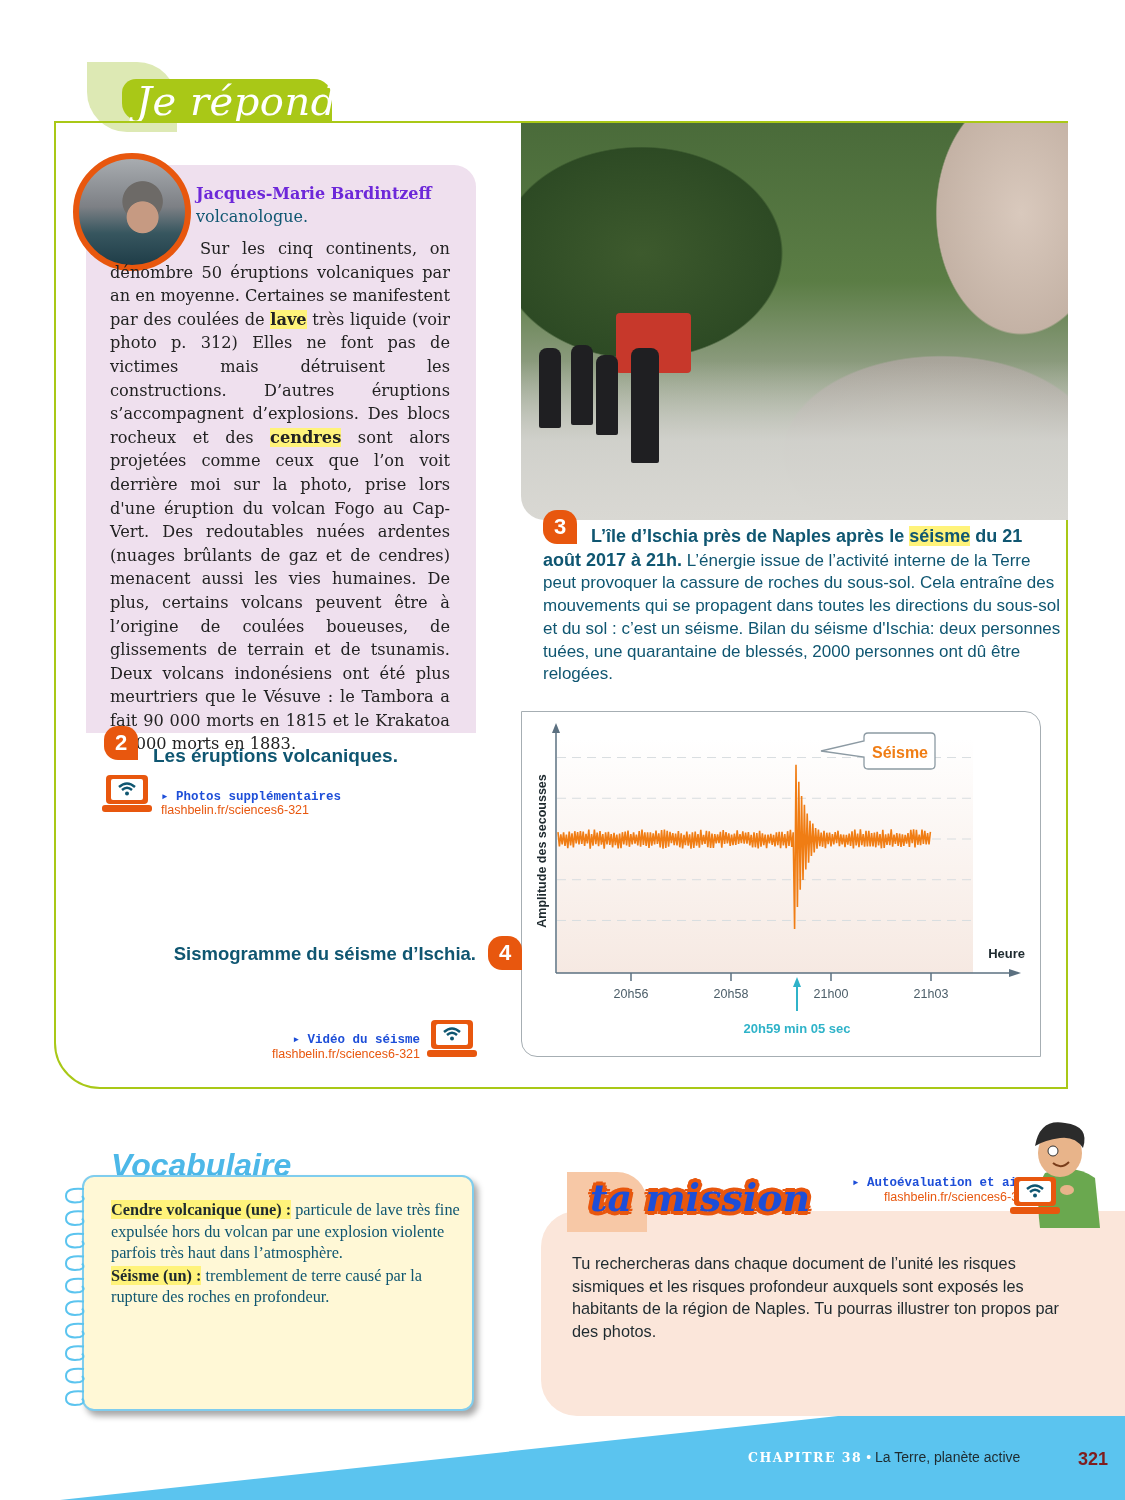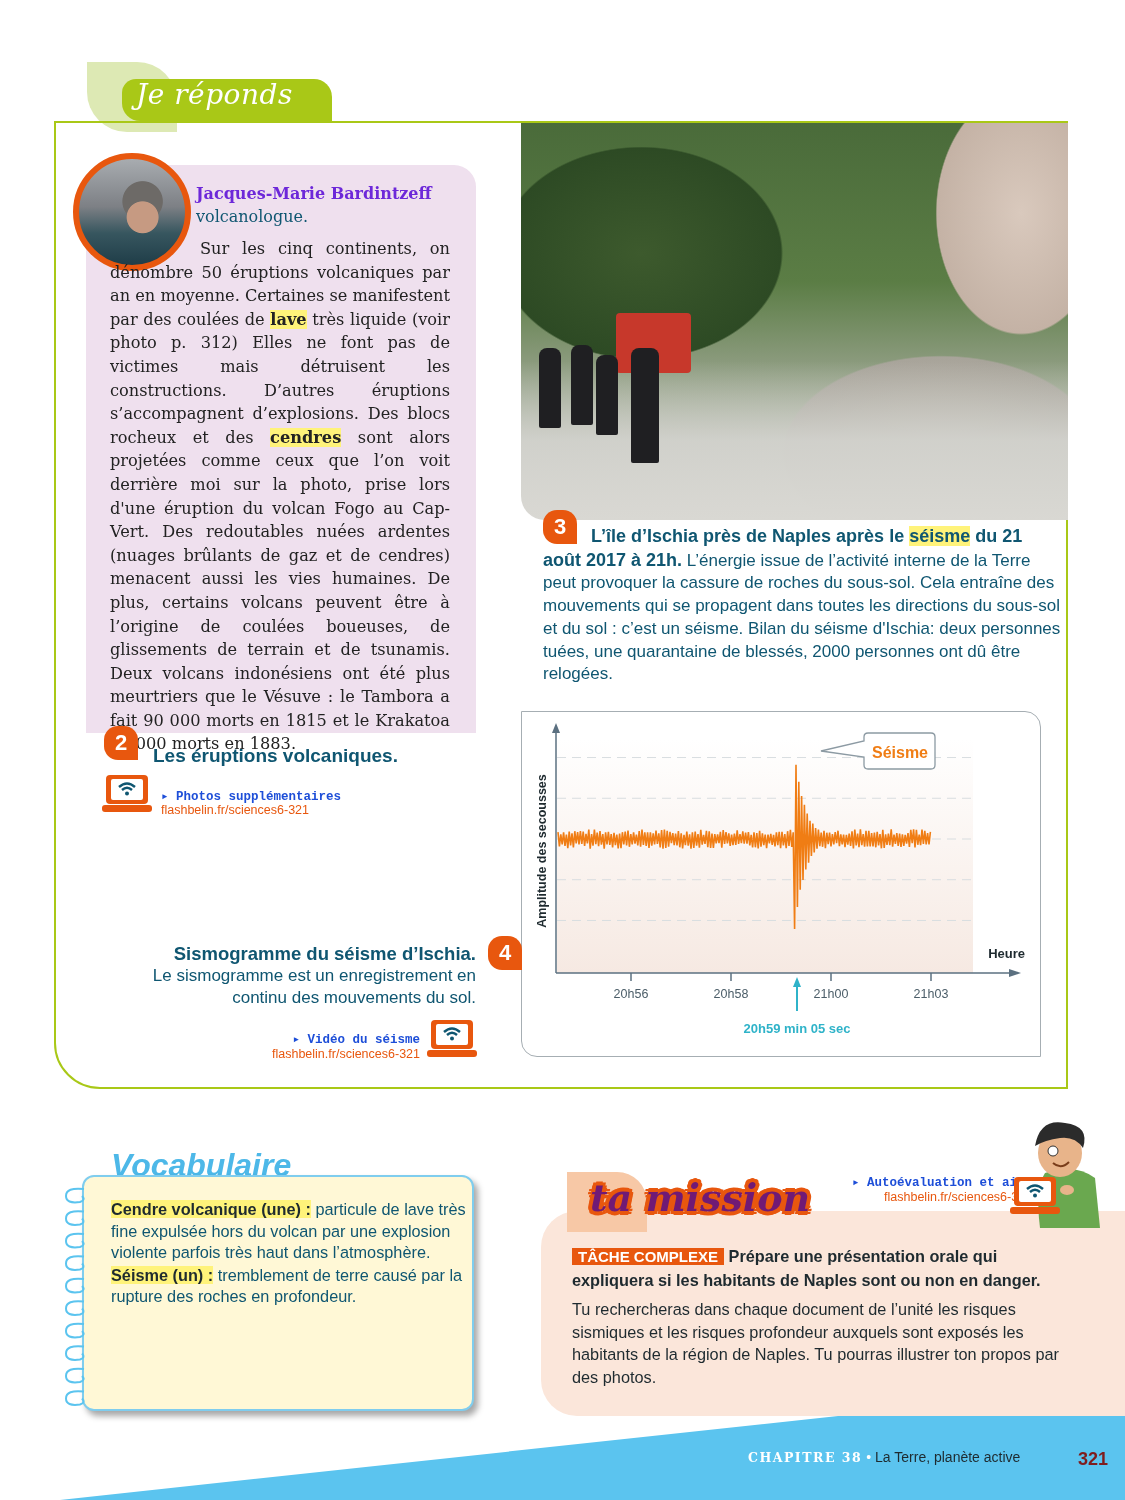--- a/index.html
+++ b/index.html
@@ -1,21 +1,21 @@
 <!DOCTYPE html>
 <html><head>
 <meta charset="utf-8">
 <style>
   html,body{margin:0;padding:0;}
   body{width:1125px;height:1500px;position:relative;overflow:hidden;background:#ffffff;font-family:"DejaVu Sans",sans-serif;}
   .abs{position:absolute;}
   
   .hdr-leaf{left:87px;top:62px;width:90px;height:70px;background:#dde9b4;border-radius:0 40px 0 40px;}
   .hdr-tab{left:122px;top:79px;width:210px;height:42px;background:#a9c817;border-radius:14px 18px 0 18px;}
-  .hdr-title{left:136px;top:78px;font-family:"DejaVu Serif",serif;font-style:italic;font-size:28px;color:#fff;letter-spacing:0.5px;}
+  .hdr-title{left:136px;top:78px;font-family:"DejaVu Serif",serif;font-style:italic;font-size:40px;color:#fff;letter-spacing:0.5px;}
   .frame{left:54px;top:121px;width:1014px;height:968px;border:2px solid #a9c817;border-right:2px solid #a9c817;border-radius:0 0 0 46px;box-sizing:border-box;border-top:2px solid #a9c817;}
   
   .quote-box{left:86px;top:165px;width:390px;height:568px;background:#efe0ee;border-radius:22px 22px 0 0;}
   .avatar{left:73px;top:153px;width:106px;height:106px;border-radius:50%;border:6px solid #e8570e;background:radial-gradient(circle at 60% 55%,#c69a82 0 18%,transparent 19%),radial-gradient(circle at 60% 40%,#6d6a67 0 22%,transparent 23%),linear-gradient(180deg,#a8acb0 0%,#7d8085 45%,#37565f 70%,#1f3d48 100%);}
   .q-name{left:196px;top:184px;font-family:"DejaVu Serif",serif;font-weight:bold;font-size:16px;color:#6d28d9;}
   .q-role{left:196px;top:207px;font-family:"DejaVu Serif",serif;font-size:16px;color:#0f5671;}
   .q-text{left:110px;top:237px;width:340px;font-family:"DejaVu Serif",serif;font-size:16.2px;line-height:23.6px;color:#222;text-align:justify;}
   .q-text .indent{display:inline-block;width:90px;}
   .hl{background:#fff37a;font-weight:bold;}
   
@@ -41,30 +41,30 @@
   
   .chart-box{left:521px;top:711px;width:520px;height:346px;border:1.5px solid #a6aeb3;border-radius:0 16px 0 16px;box-sizing:border-box;background:#fff;}
   .chart-svg{left:521px;top:711px;}
   
   .cap4{left:100px;top:943px;width:376px;text-align:right;font-family:"Liberation Sans",sans-serif;color:#0f5671;}
   .cap4 .t{font-weight:bold;font-size:18.5px;}
   .cap4 .d{font-size:17px;line-height:22px;}
   
   .vocab-title{left:111px;top:1147px;font-family:"Liberation Sans",sans-serif;font-weight:bold;font-style:italic;font-size:32px;color:#4db8e8;}
   .vocab-box{left:82px;top:1175px;width:392px;height:236px;background:#fff8d6;border:2px solid #7fcdee;border-radius:12px;box-sizing:border-box;box-shadow:4px 5px 6px rgba(0,0,0,0.35);}
-  .vocab-text{left:111px;top:1199px;width:355px;font-family:Liberation Sans, sans-serif;font-size:16.3px;line-height:21.5px;color:#0f5671;}
+  .vocab-text{left:111px;top:1199px;width:355px;font-family:Liberation Serif, serif;font-size:16.3px;line-height:21.5px;color:#0f5671;}
   .vocab-text .term{background:#fff37a;font-weight:bold;color:#1e2a2f;}
   .vocab-text .entry{margin-bottom:1px;}
   .rings{left:62px;top:1185px;}
   
   .bluebg{left:0;top:0;}
   
   .mission-box{left:541px;top:1211px;width:584px;height:205px;background:#fbe6da;border-radius:36px 0 0 36px;}
   .mission-leaf{left:567px;top:1172px;width:80px;height:60px;background:#f7c8a6;border-radius:0 30px 0 0;}
-  .mission-title{left:590px;top:1175px;font-family:"DejaVu Serif",serif;font-weight:bold;font-style:italic;font-size:38px;color:#701a75;-webkit-text-stroke:0;text-shadow:3px 3px 0 #e8570e,-3px -3px 0 #e8570e,3px -3px 0 #e8570e,-3px 3px 0 #e8570e,0 4px 0 #e8570e,4px 0 0 #e8570e,0 -4px 0 #e8570e,-4px 0 0 #e8570e;letter-spacing:0px;}
+  .mission-title{left:590px;top:1175px;font-family:"DejaVu Serif",serif;font-weight:bold;font-style:italic;font-size:38px;color:#1d4ed8;-webkit-text-stroke:0;text-shadow:3px 3px 0 #e8570e,-3px -3px 0 #e8570e,3px -3px 0 #e8570e,-3px 3px 0 #e8570e,0 4px 0 #e8570e,4px 0 0 #e8570e,0 -4px 0 #e8570e,-4px 0 0 #e8570e;letter-spacing:0px;}
   .mission-link{left:852px;top:1174px;text-align:right;}
   .task{left:572px;top:1245px;width:500px;font-family:"Liberation Sans",sans-serif;font-size:16.3px;line-height:22.6px;color:#1e2a2f;}
   .task .badge{background:#e8570e;color:#fff;font-weight:bold;padding:0 6px;font-size:15px;}
   .task .bold{font-weight:bold;}
   .task .p2{margin-top:7px;}
   .kid{left:1005px;top:1118px;}
   
   .footer{left:748px;top:1449px;font-family:"Liberation Sans",sans-serif;font-size:14px;color:#1e2a2f;}
   .footer .chap{font-family:"DejaVu Serif",serif;font-weight:bold;color:#fff;letter-spacing:1.5px;font-size:12.5px;}
   .footer .dot{color:#fff;margin:0 4px;}
@@ -150,21 +150,20 @@
       <text x="276" y="322" text-anchor="middle" font-family="Liberation Sans, sans-serif" font-size="13" font-weight="bold" fill="#2fb3c9">20h59 min 05 sec</text>
     </g>
 
   <path d="M300 40 L343 30 L343 26 Q343 22 347 22 L410 22 Q414 22 414 26 L414 54 Q414 58 410 58 L347 58 Q343 58 343 54 L343 46 Z" fill="#ffffff" stroke="#8c9aa3" stroke-width="1.3"></path>
   <text x="379" y="47" text-anchor="middle" font-family="Liberation Sans, sans-serif" font-weight="bold" font-size="16" fill="#f07d14">Séisme</text>
 </svg>
 
 <div class="abs docnum" style="left:488px;top:936px;border-radius:14px 14px 0 14px;">4</div>
 <div class="abs cap4">
   <div class="t">Sismogramme du séisme d’Ischia.</div>
-  <div class="d">Le sismogramme est un enregistrement en continu des mouvements du sol.</div>
 </div>
 <div class="abs" style="left:250px;top:1031px;width:170px;text-align:right;">
   <div class="link-arrow">▸ Vidéo du séisme</div>
   <div class="link-url">flashbelin.fr/sciences6-321</div>
 </div>
 <svg class="abs laptop" style="left:427px;top:1019px;" viewBox="0 0 50 40">
   <rect x="4" y="1" width="42" height="29" rx="4" fill="#e8570e"></rect>
   <rect x="9" y="5" width="32" height="21" rx="2" fill="#fff"></rect>
   <path d="M17 13 Q25 6 33 13" stroke="#0f5671" stroke-width="2.4" fill="none"></path>
   <path d="M20 16 Q25 11.5 30 16" stroke="#0f5671" stroke-width="2.4" fill="none"></path>
@@ -208,18 +207,17 @@
     <rect x="4" y="1" width="42" height="29" rx="4" fill="#e8570e"></rect>
     <rect x="9" y="5" width="32" height="21" rx="2" fill="#fff"></rect>
     <path d="M17 13 Q25 6 33 13" stroke="#0f5671" stroke-width="2.4" fill="none"></path>
     <path d="M20 16 Q25 11.5 30 16" stroke="#0f5671" stroke-width="2.4" fill="none"></path>
     <circle cx="25" cy="19.5" r="2" fill="#0f5671"></circle>
     <rect x="0" y="31" width="50" height="7" rx="3" fill="#e8570e"></rect>
   </g>
   <ellipse cx="62" cy="72" rx="7" ry="5" fill="#e8b48a"></ellipse>
 </svg>
 <div class="abs task">
-  <div><span class="badge">TÂCHE COMPLEXE</span><span class="bold"> Prépare une présentation orale qui expliquera si les habitants de Naples sont ou non en danger.</span></div>
   <div class="p2">Tu rechercheras dans chaque document de l’unité les risques sismiques et les risques profondeur auxquels sont exposés les habitants de la région de Naples. Tu pourras illustrer ton propos par des photos.</div>
 </div>
 
 <div class="abs footer"><span class="chap">CHAPITRE 38</span><span class="dot">•</span><span>La Terre, planète active</span></div>
 <div class="abs pagenum">321</div>
 
 </body></html>

